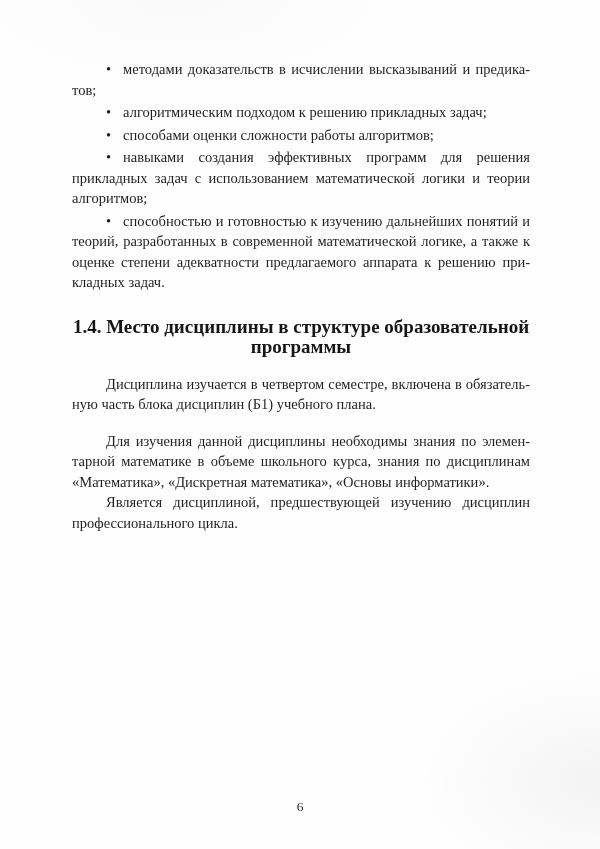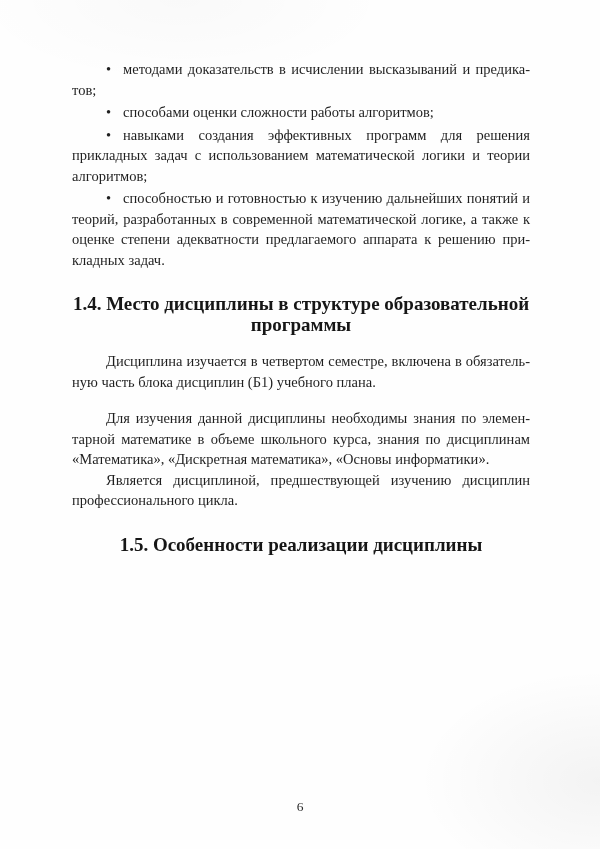--- a/index.html
+++ b/index.html
@@ -57,29 +57,29 @@
     color: #2a2a2a;
   }
 </style>
 </head>
 <body>
 
 <div class="page">
   <div class="content">
 
     <p class="bullet"><span class="bullet-marker">•</span><span>методами доказательств в исчислении высказываний и предика­тов;</span></p>
+    <p class="bullet"><span class="bullet-marker">•</span><span>алгоритмическим подходом к решению прикладных задач;</span></p>
     <p class="bullet"><span class="bullet-marker">•</span><span>способами оценки сложности работы алгоритмов;</span></p>
     <p class="bullet"><span class="bullet-marker">•</span><span>навыками создания эффективных программ для решения приклад­ных задач с использованием математической логики и теории алгоритмов;</span></p>
     <p class="bullet"><span class="bullet-marker">•</span><span>способностью и готовностью к изучению дальнейших понятий и теорий, разработанных в современной математической логике, а также к оценке степени адекватности предлагаемого аппарата к решению при­кладных задач.</span></p>
 
     <h2 class="heading">1.4. Место дисциплины в структуре образовательной программы</h2>
 
     <p class="gap-before">Дисциплина изучается в четвертом семестре, включена в обязатель­ную часть блока дисциплин (Б1) учебного плана.</p>
     <p class="gap-before">Для изучения данной дисциплины необходимы знания по элемен­тарной математике в объеме школьного курса, знания по дисциплинам «Математика», «Дискретная математика», «Основы информатики».</p>
     <p>Является дисциплиной, предшествующей изучению дисциплин про­фессионального цикла.</p>
 
-    <h2 class="heading">1.5. Особенности реализации дисциплины</h2>
 
 
   </div>
 
   <div class="pagenum">6</div>
 </div>
 
 </body></html>

